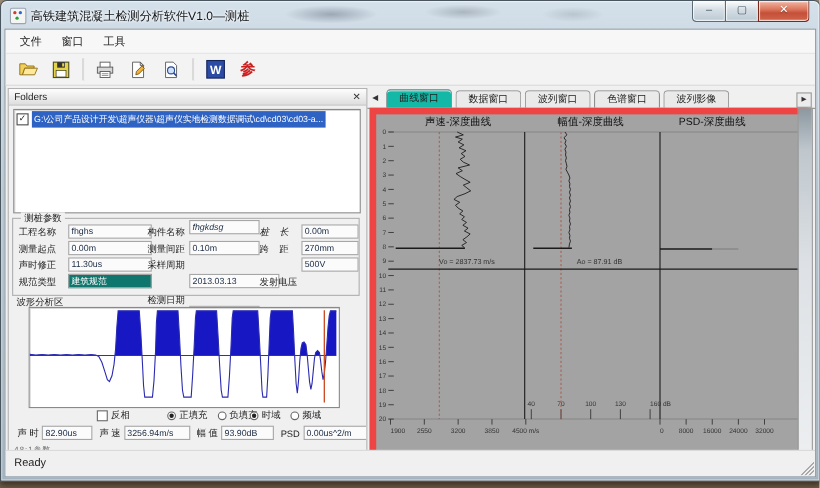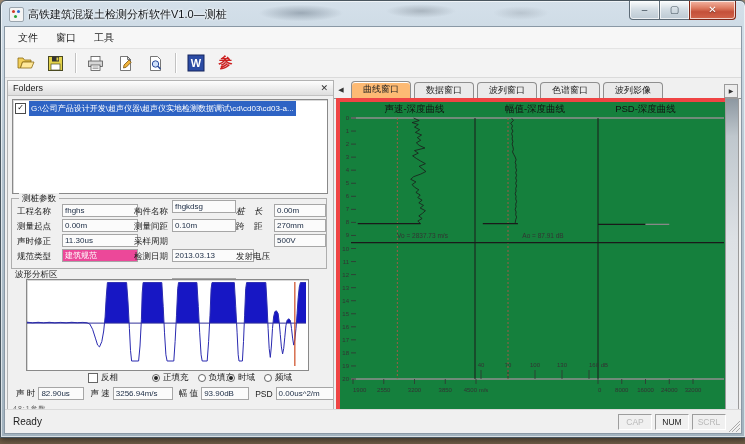--- a/index.html
+++ b/index.html
@@ -44,21 +44,21 @@
   .listbox{position:absolute;left:4px;top:18px;width:314px;height:93px;background:#fff;border:1px solid #898989;
     box-shadow:inset 1px 1px 0 rgba(0,0,0,.15)}
   .list-item{display:flex;align-items:center;height:13px;margin-top:2px}
   .chk{flex:none;width:9px;height:9px;border:1px solid #4a4a4a;background:#fff;font-size:8px;line-height:8px;text-align:center;margin:0 3px 0 2px;color:#111}
   .item-text{background:#2e63c4;color:#fff;font-size:8px;padding:2px 2px;white-space:nowrap;overflow:hidden;max-width:292px}
   .groupbox{position:absolute;left:3px;top:117px;width:314px;height:69px;border:1px solid #aeaeae}
   .group-title{position:absolute;top:-6px;left:7px;background:#f0f0f0;font-size:8.5px;color:#222;padding:0 3px}
   .p-label{position:absolute;font-size:8.5px;color:#222;white-space:pre}
   .p-field{position:absolute;height:11px;background:#fbfbfb;border:1px solid #a6a6a6;font-size:8px;color:#203048;
     line-height:11px;padding:0 2px;overflow:hidden;white-space:nowrap}
-  .p-field.hl{background:#ec4899;color:#fff}
+  .p-field.hl{background:#0f766e;color:#fff}
   .wave-title{position:absolute;left:7px;top:188px;font-size:8.5px;color:#222}
   .wavebox{position:absolute;left:18px;top:198px;width:281px;height:90px;background:#fff;border:1px solid #898989;
     box-shadow:inset 1px 1px 0 rgba(0,0,0,.15)}
   .controls-row{position:absolute;left:0;top:291px;width:100%;height:12px;font-size:8.5px;color:#222}
   .cgroup{position:absolute;display:flex;align-items:center;gap:3px;white-space:nowrap}
   .cb{width:8px;height:8px;border:1px solid #666;background:#fff;display:inline-block}
   .radio{width:8px;height:8px;border:1px solid #666;border-radius:50%;background:#fff;display:inline-block;box-sizing:border-box}
   .radio.sel::after{content:"";display:block;width:4px;height:4px;margin:1px;background:#222;border-radius:50%}
   .readouts{position:absolute;left:2px;top:306px;display:flex;align-items:center;font-size:8.5px;color:#222}
   .r-label{white-space:pre;margin:0 3px 0 6px}
@@ -67,22 +67,22 @@
   
   .right-panel{position:absolute;left:329px;top:53px;width:407px;height:331px}
   .tabstrip{position:absolute;left:0;top:1px;right:0;height:17px;border-bottom:1px solid #8f8f8f}
   .tab-scroll{position:absolute;top:3px;width:12px;height:12px;font-size:6px;color:#333;border:1px solid #9a9a9a;
     background:#ececec;text-align:center;line-height:12px}
   .tab-scroll.left{left:1px;border:none;background:none;font-size:7px}
   .tab-scroll.right{right:3px}
   .tabs{position:absolute;left:17px;top:1px;display:flex;align-items:flex-end;height:16px}
   .tab{height:14px;padding:1px 11px 0;font-size:9px;color:#222;background:#eaeaea;border:1px solid #8f8f8f;border-bottom:none;
     margin-right:3px;border-radius:4px 4px 0 0;white-space:nowrap}
-  .tab.active{background:#fdba74;height:15px;box-shadow:inset 0 1px 0 #fff}
-  .chart-area{position:absolute;left:2px;top:18px;width:386px;height:311px;background:#15803d;border:4px solid #ef4444;overflow:hidden}
+  .tab.active{background:#14b8a6;height:15px;box-shadow:inset 0 1px 0 #fff}
+  .chart-area{position:absolute;left:2px;top:18px;width:386px;height:311px;background:#a3a3a3;border:6px solid #ef4444;overflow:hidden}
   .scrollbar{position:absolute;right:2px;top:18px;width:12px;height:312px;border:1px solid #9a9a9a;
     background:linear-gradient(180deg,#8d98a1,#bfc7cd 12%,#dde1e5 45%,#eceef0)}
   
   .statusbar{position:absolute;left:0;right:0;bottom:0;height:23px;background:#f0f0f0;border-top:1px solid #dadada}
   .ready{position:absolute;left:8px;top:6px;font-size:10px;color:#222}
   .indicators{position:absolute;right:15px;top:4px;display:flex;gap:3px}
   .ind{width:32px;height:14px;border:1px solid;border-color:#9d9d9d #fff #fff #9d9d9d;text-align:center;
     font-size:8.5px;line-height:14px;color:#b8b8b8;background:#f0f0f0}
   .ind.active{color:#222}
   .grip{position:absolute;right:1px;bottom:1px;width:12px;height:12px;
@@ -180,26 +180,26 @@
         <span class="group-title">测桩参数</span>
       <div class="p-label" style="left: 5px; top: 7px;">工程名称</div>
           <div class="p-field" style="left: 50px; top: 5px; width: 70px;">fhghs</div>
           <div class="p-label" style="left: 5px; top: 22px;">测量起点</div>
           <div class="p-field" style="left: 50px; top: 20px; width: 70px;">0.00m</div>
           <div class="p-label" style="left: 5px; top: 37px;">声时修正</div>
           <div class="p-field" style="left: 50px; top: 35px; width: 70px;">11.30us</div>
           <div class="p-label" style="left: 5px; top: 52px;">规范类型</div>
           <div class="p-field hl" style="left: 50px; top: 50px; width: 70px;">建筑规范</div>
           <div class="p-label" style="left: 122px; top: 7px;">构件名称</div>
-          <div class="p-field" style="left: 160px; top: 1px; width: 58px;">fhgkdsg</div>
+          <div class="p-field" style="left: 160px; top: 1px; width: 58px; font-style: italic;">fhgkdsg</div>
           <div class="p-label" style="left: 122px; top: 22px;">测量间距</div>
           <div class="p-field" style="left: 160px; top: 20px; width: 58px;">0.10m</div>
           <div class="p-label" style="left: 122px; top: 37px;">采样周期</div>
           <div class="p-field" style="left: 160px; top: 35px; width: 58px; margin-top: 44px;">0.40us</div>
-          <div class="p-label" style="left: 122px; top: 52px;">检测日期</div>
+          <div class="p-label" style="left: 122px; top: 68px;">检测日期</div>
           <div class="p-field" style="left: 160px; top: 50px; width: 76px;">2013.03.13</div>
           <div class="p-label" style="left: 224px; top: 7px; font-style: italic;">桩    长</div>
           <div class="p-field" style="left: 262px; top: 5px; width: 46px;">0.00m</div>
           <div class="p-label" style="left: 224px; top: 22px;">跨    距</div>
           <div class="p-field" style="left: 262px; top: 20px; width: 46px;">270mm</div>
           <div class="p-label" style="left: 224px; top: 37px; margin-top: 15px;">发射电压</div>
           <div class="p-field" style="left: 262px; top: 35px; width: 46px;">500V</div>
         </div>
       <div class="wave-title">波形分析区</div>
       <div class="wavebox" id="wavebox"><svg width="279" height="88">
@@ -346,21 +346,16 @@
             <text x="353" y="290" text-anchor="middle" font-size="6" fill="#333">32000</text>
             <line x1="258" y1="122.3575" x2="305.5" y2="122.3575" stroke="#1a1a1a" stroke-width="1.3"></line>
             <line x1="305.5" y1="122.3575" x2="329.25" y2="122.3575" stroke="#888" stroke-width="1.3"></line>
             <line x1="11" y1="140.6275" x2="384" y2="140.6275" stroke="#1a1a1a" stroke-width="1.1"></line>
           </svg></div>
       <div class="scrollbar"></div>
     </div>
 
     <div class="statusbar">
       <span class="ready">Ready</span>
-      <div class="indicators" id="indicators">
-          <div class="ind">CAP</div>
-          <div class="ind active">NUM</div>
-          <div class="ind">SCRL</div>
-        </div>
       <div class="grip"></div>
     </div>
   </div>
 </div>
 
 </body></html>

